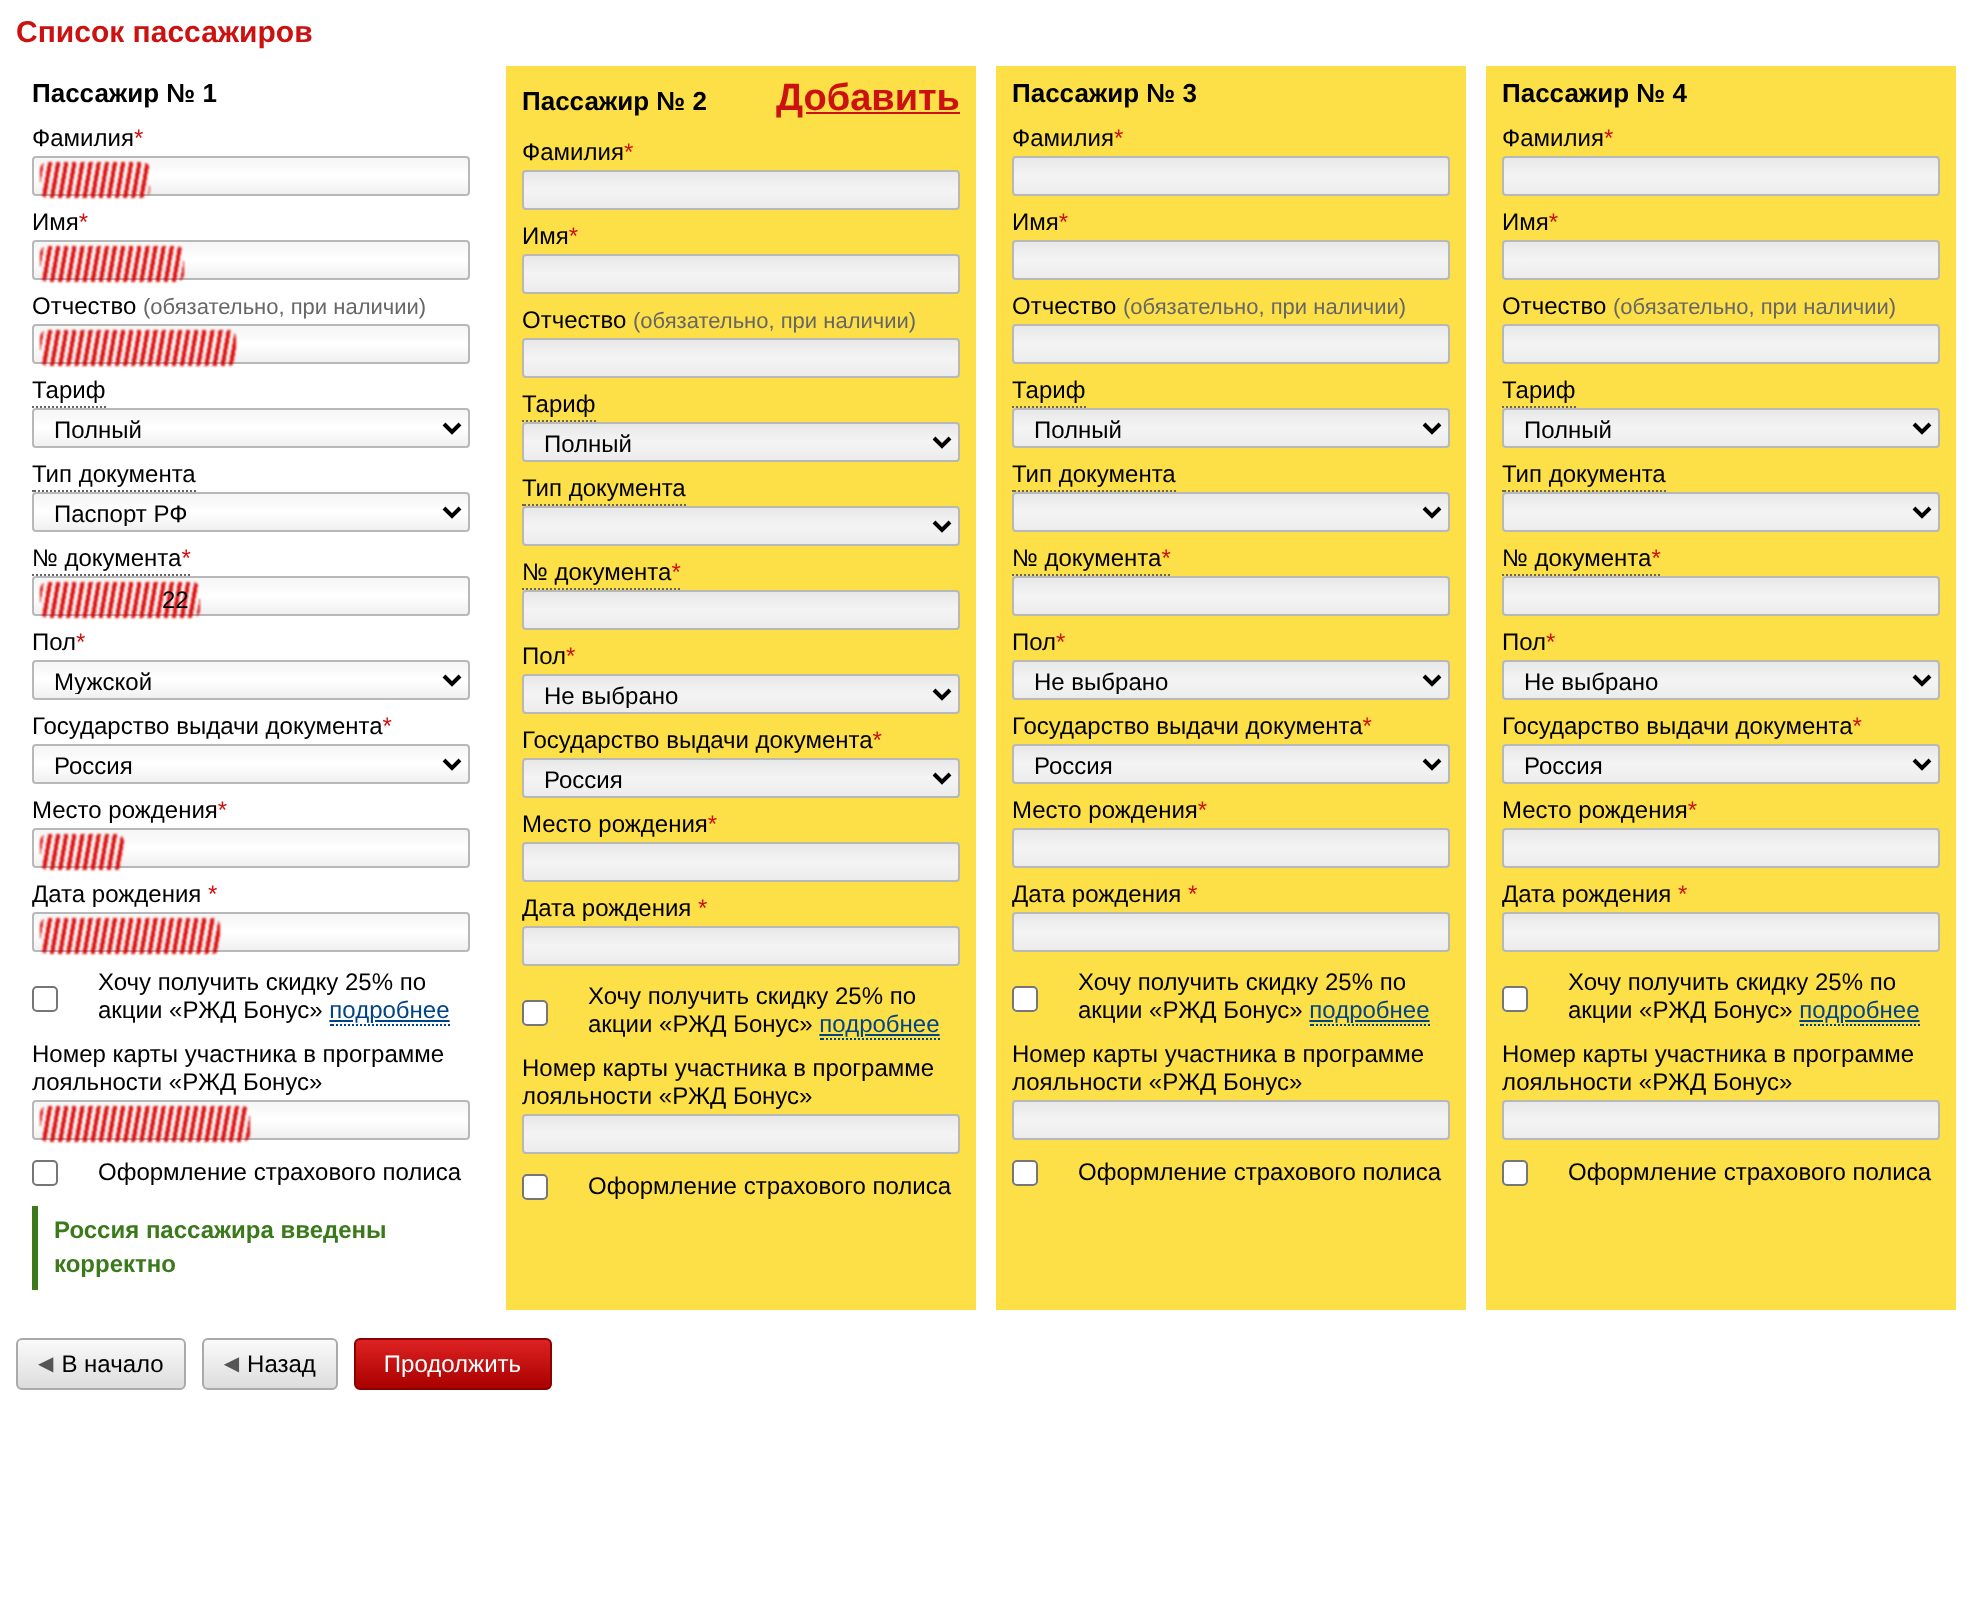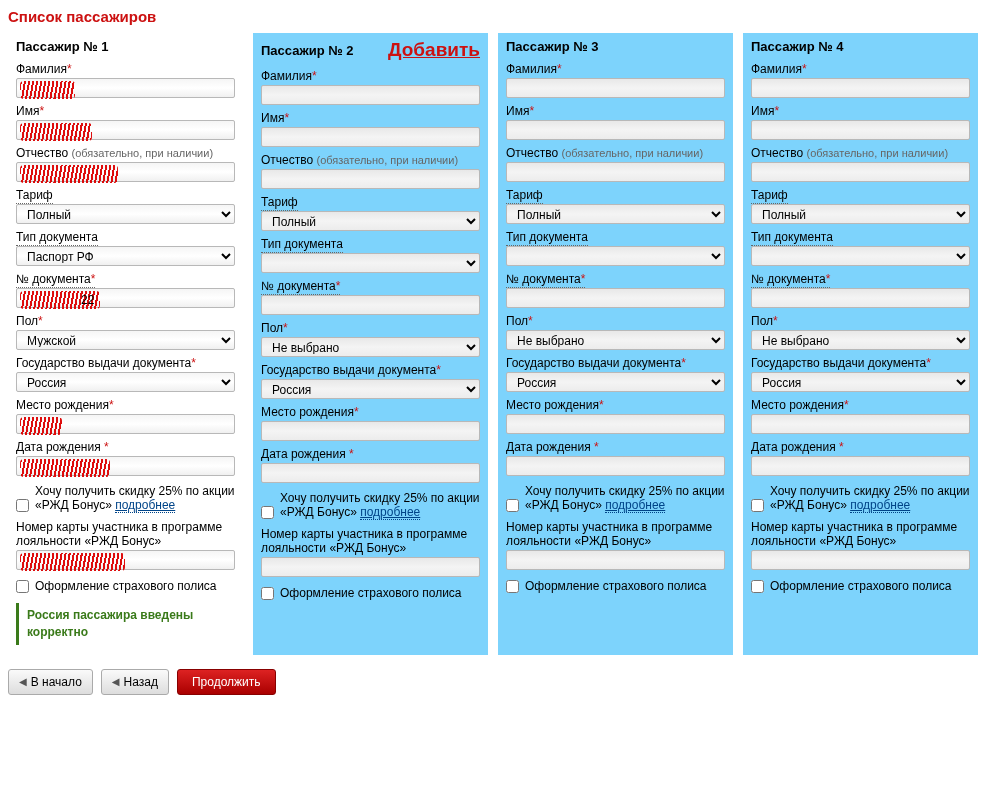--- a/index.html
+++ b/index.html
@@ -1,36 +1,36 @@
 <!DOCTYPE html>
 <html><head>
 <meta charset="utf-8">
 <style>
   * { box-sizing: border-box; margin: 0; padding: 0; }
   body { font-family: Arial, Helvetica, sans-serif; font-size: 12px; padding: 8px; background: #fff; color: #000; }
   h2.page-title { font-size: 15px; font-weight: bold; color: #C11; margin-bottom: 8px; }
   .cols { display: flex; gap: 10px; }
   .col { flex: 1; padding: 6px 8px 10px; }
-  .col.grey { background: #7dd3fc; }
+  .col.grey { background: #fde047; }
   .col-head { display: flex; justify-content: space-between; align-items: center; margin-bottom: 8px; }
   .col-head .title { font-weight: bold; font-size: 13px; }
   .add-link { color: #C11; font-weight: bold; text-decoration: underline; font-size: 19px; cursor: pointer; }
   .field { margin-bottom: 6px; }
   .field label { display: block; margin-bottom: 2px; font-size: 12px; }
   .req::after { content: "*"; color: #C11; }
   .und-label { border-bottom: 1px dotted #666; display:inline; padding-bottom:1px; cursor:help; }
   .field .note { font-size: 11px; color: #666; margin-top: 20px; }
   input[type=text], select {
     width: 100%; height: 20px; padding: 2px 6px; font-size: 12px;
     border: 1px solid #b8b8b8;
     background: linear-gradient(to bottom, #f5f5f5 0%, #ffffff 50%, #f0f0f0 100%);
     border-radius: 2px;
   }
   .grey input[type=text], .grey select { background: linear-gradient(to bottom,#e8e8e8,#f4f4f4,#ececec); }
-  .check-row { display:flex; align-items:flex-end; gap:6px; margin: 8px 0; font-size:12px; }
+  .check-row { display:flex; align-items:center; gap:20px; margin: 8px 0; font-size:12px; }
   .check-row input { margin-top:2px; }
   .check-row a { color: #004488; text-decoration: underline; border-bottom: 1px dotted #004488; cursor:pointer; }
   .status-ok { border-left: 3px solid #3a7a1a; padding: 4px 8px; margin-top: 10px; color: #3a7a1a; font-weight:bold; font-size:12px; line-height:1.4; }
   .nav-row { margin-top: 14px; display:flex; gap:8px; align-items:center; }
   .nav-btn {
     display:inline-flex; align-items:center; gap:4px; padding:5px 10px;
     background: linear-gradient(to bottom,#fafafa,#ddd);
     border:1px solid #aaa; border-radius:3px; font-size:12px; cursor:pointer;
   }
   .nav-btn .arrow { font-size:10px; color:#555; }

